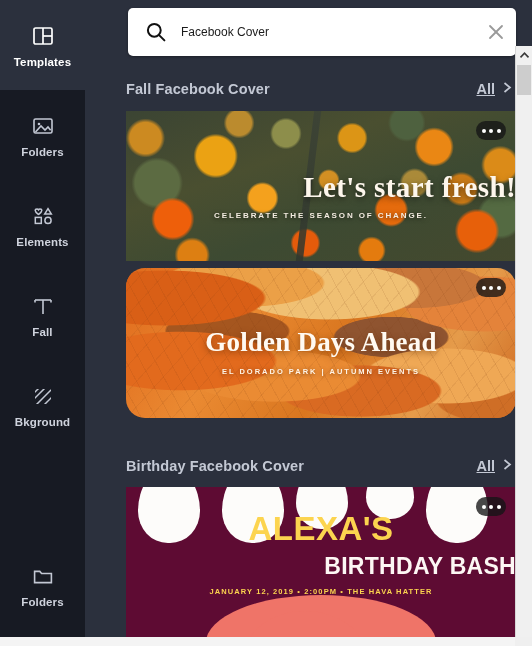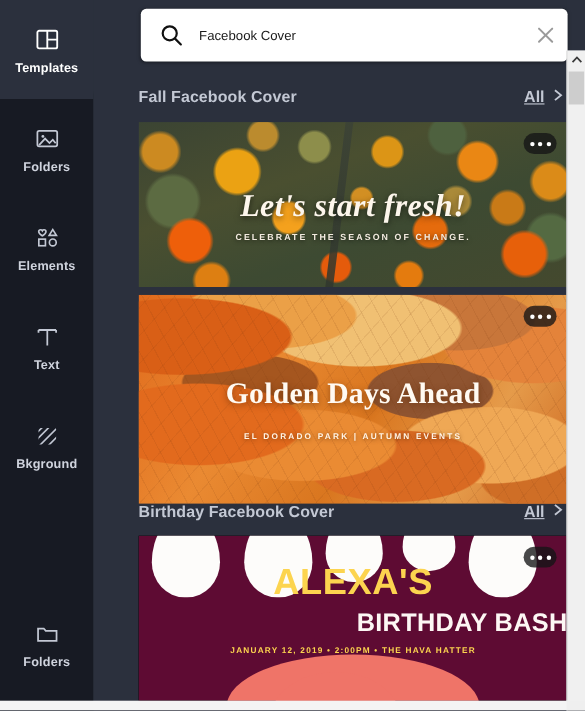--- a/index.html
+++ b/index.html
@@ -109,31 +109,32 @@
       linear-gradient(160deg,#3b4434 0%,#4a4f31 35%,#3d4a33 62%,#44492f 100%);
     filter:saturate(1.05);
   }
   .forest-road {
     position:absolute; left:46%; top:-10%; width:7px; height:120%;
     background:linear-gradient(#3c4338,#2f352c);
     transform:rotate(7deg); opacity:.85;
   }
   .c1-txt { position:absolute; left:0; right:0; top:40%; text-align:center; z-index:3; }
   .c1-title {
-    font-family:"Liberation Serif", serif; font-style:italic; font-weight:700;
+    font-family:"Liberation Serif", serif; font-weight:700;
     font-size:29px; color:#fdf6ec; letter-spacing:.4px;
     text-shadow:0 2px 6px rgba(0,0,0,.55);
+    text-align:right;
   }
   .c1-sub {
     margin-top:7px; font-size:8px; color:#f3ebe0; letter-spacing:1.9px;
     font-weight:600; text-shadow:0 1px 4px rgba(0,0,0,.6);
   }
 
   
-  #card2 { top:268px; height:190px; }
+  #card2 { top:268px; height:150px;border-radius:19px; }
   .leaves {
     position:absolute; inset:0;
     background:
       radial-gradient(ellipse 42% 30% at 10% 20%, #d95f16 0 60%, transparent 62%),
       radial-gradient(ellipse 34% 26% at 30% 10%, #eba047 0 60%, transparent 62%),
       radial-gradient(ellipse 38% 30% at 52% 16%, #f0c073 0 60%, transparent 62%),
       radial-gradient(ellipse 30% 24% at 74% 12%, #c8763a 0 60%, transparent 62%),
       radial-gradient(ellipse 34% 30% at 92% 24%, #e4833a 0 60%, transparent 62%),
       radial-gradient(ellipse 40% 32% at 14% 62%, #e26a1d 0 60%, transparent 62%),
       radial-gradient(ellipse 36% 28% at 38% 72%, #ea8b33 0 60%, transparent 62%),
@@ -150,21 +151,21 @@
       repeating-linear-gradient(62deg, rgba(120,55,15,.11) 0 1px, transparent 1px 13px),
       repeating-linear-gradient(-48deg, rgba(120,55,15,.09) 0 1px, transparent 1px 17px);
   }
   .c2-txt { position:absolute; left:0; right:0; top:39%; text-align:center; z-index:3; }
   .c2-title {
     font-family:"Liberation Serif", serif; font-weight:700;
     font-size:27px; color:#fffaf2; letter-spacing:.2px;
     text-shadow:0 2px 7px rgba(90,40,5,.6);
   }
   .c2-sub {
-    margin-top:19px; font-size:7.5px; color:#fff4e6; letter-spacing:2px;
+    margin-top:9px; font-size:7.5px; color:#fff4e6; letter-spacing:2px;
     font-weight:700; text-shadow:0 1px 4px rgba(90,40,5,.7);
   }
 
   
   #card3 { top:487px; height:150px; background:#000000; }
   .bd-bg { position:absolute; inset:0; background:#5e0b33; }
   .balloon {
     position:absolute; top:-20px; width:62px; height:76px;
     background:#fdfcfa; border-radius:50% 50% 48% 48%/58% 58% 42% 42%;
   }
@@ -258,21 +259,21 @@
 
     <div class="sb-item" style="top:270px">
       <span class="sb-ico">
         <svg width="26" height="26" viewBox="0 0 26 26" fill="none" stroke="#c3c8d4" stroke-width="1.6">
           <line x1="5" y1="7" x2="21" y2="7"></line>
           <line x1="13" y1="7" x2="13" y2="21"></line>
           <line x1="5" y1="7" x2="5" y2="9.6"></line>
           <line x1="21" y1="7" x2="21" y2="9.6"></line>
         </svg>
       </span>
-      <span class="sb-label">Text</span>
+      <span class="sb-label">Fall</span>
     </div>
 
     <div class="sb-item" style="top:360px">
       <span class="sb-ico">
         <svg width="26" height="26" viewBox="0 0 26 26">
           <defs>
             <clipPath id="bgclip">
                 <rect x="5" y="6" width="16" height="15" rx="1"></rect>
               </clipPath>
           </defs>

